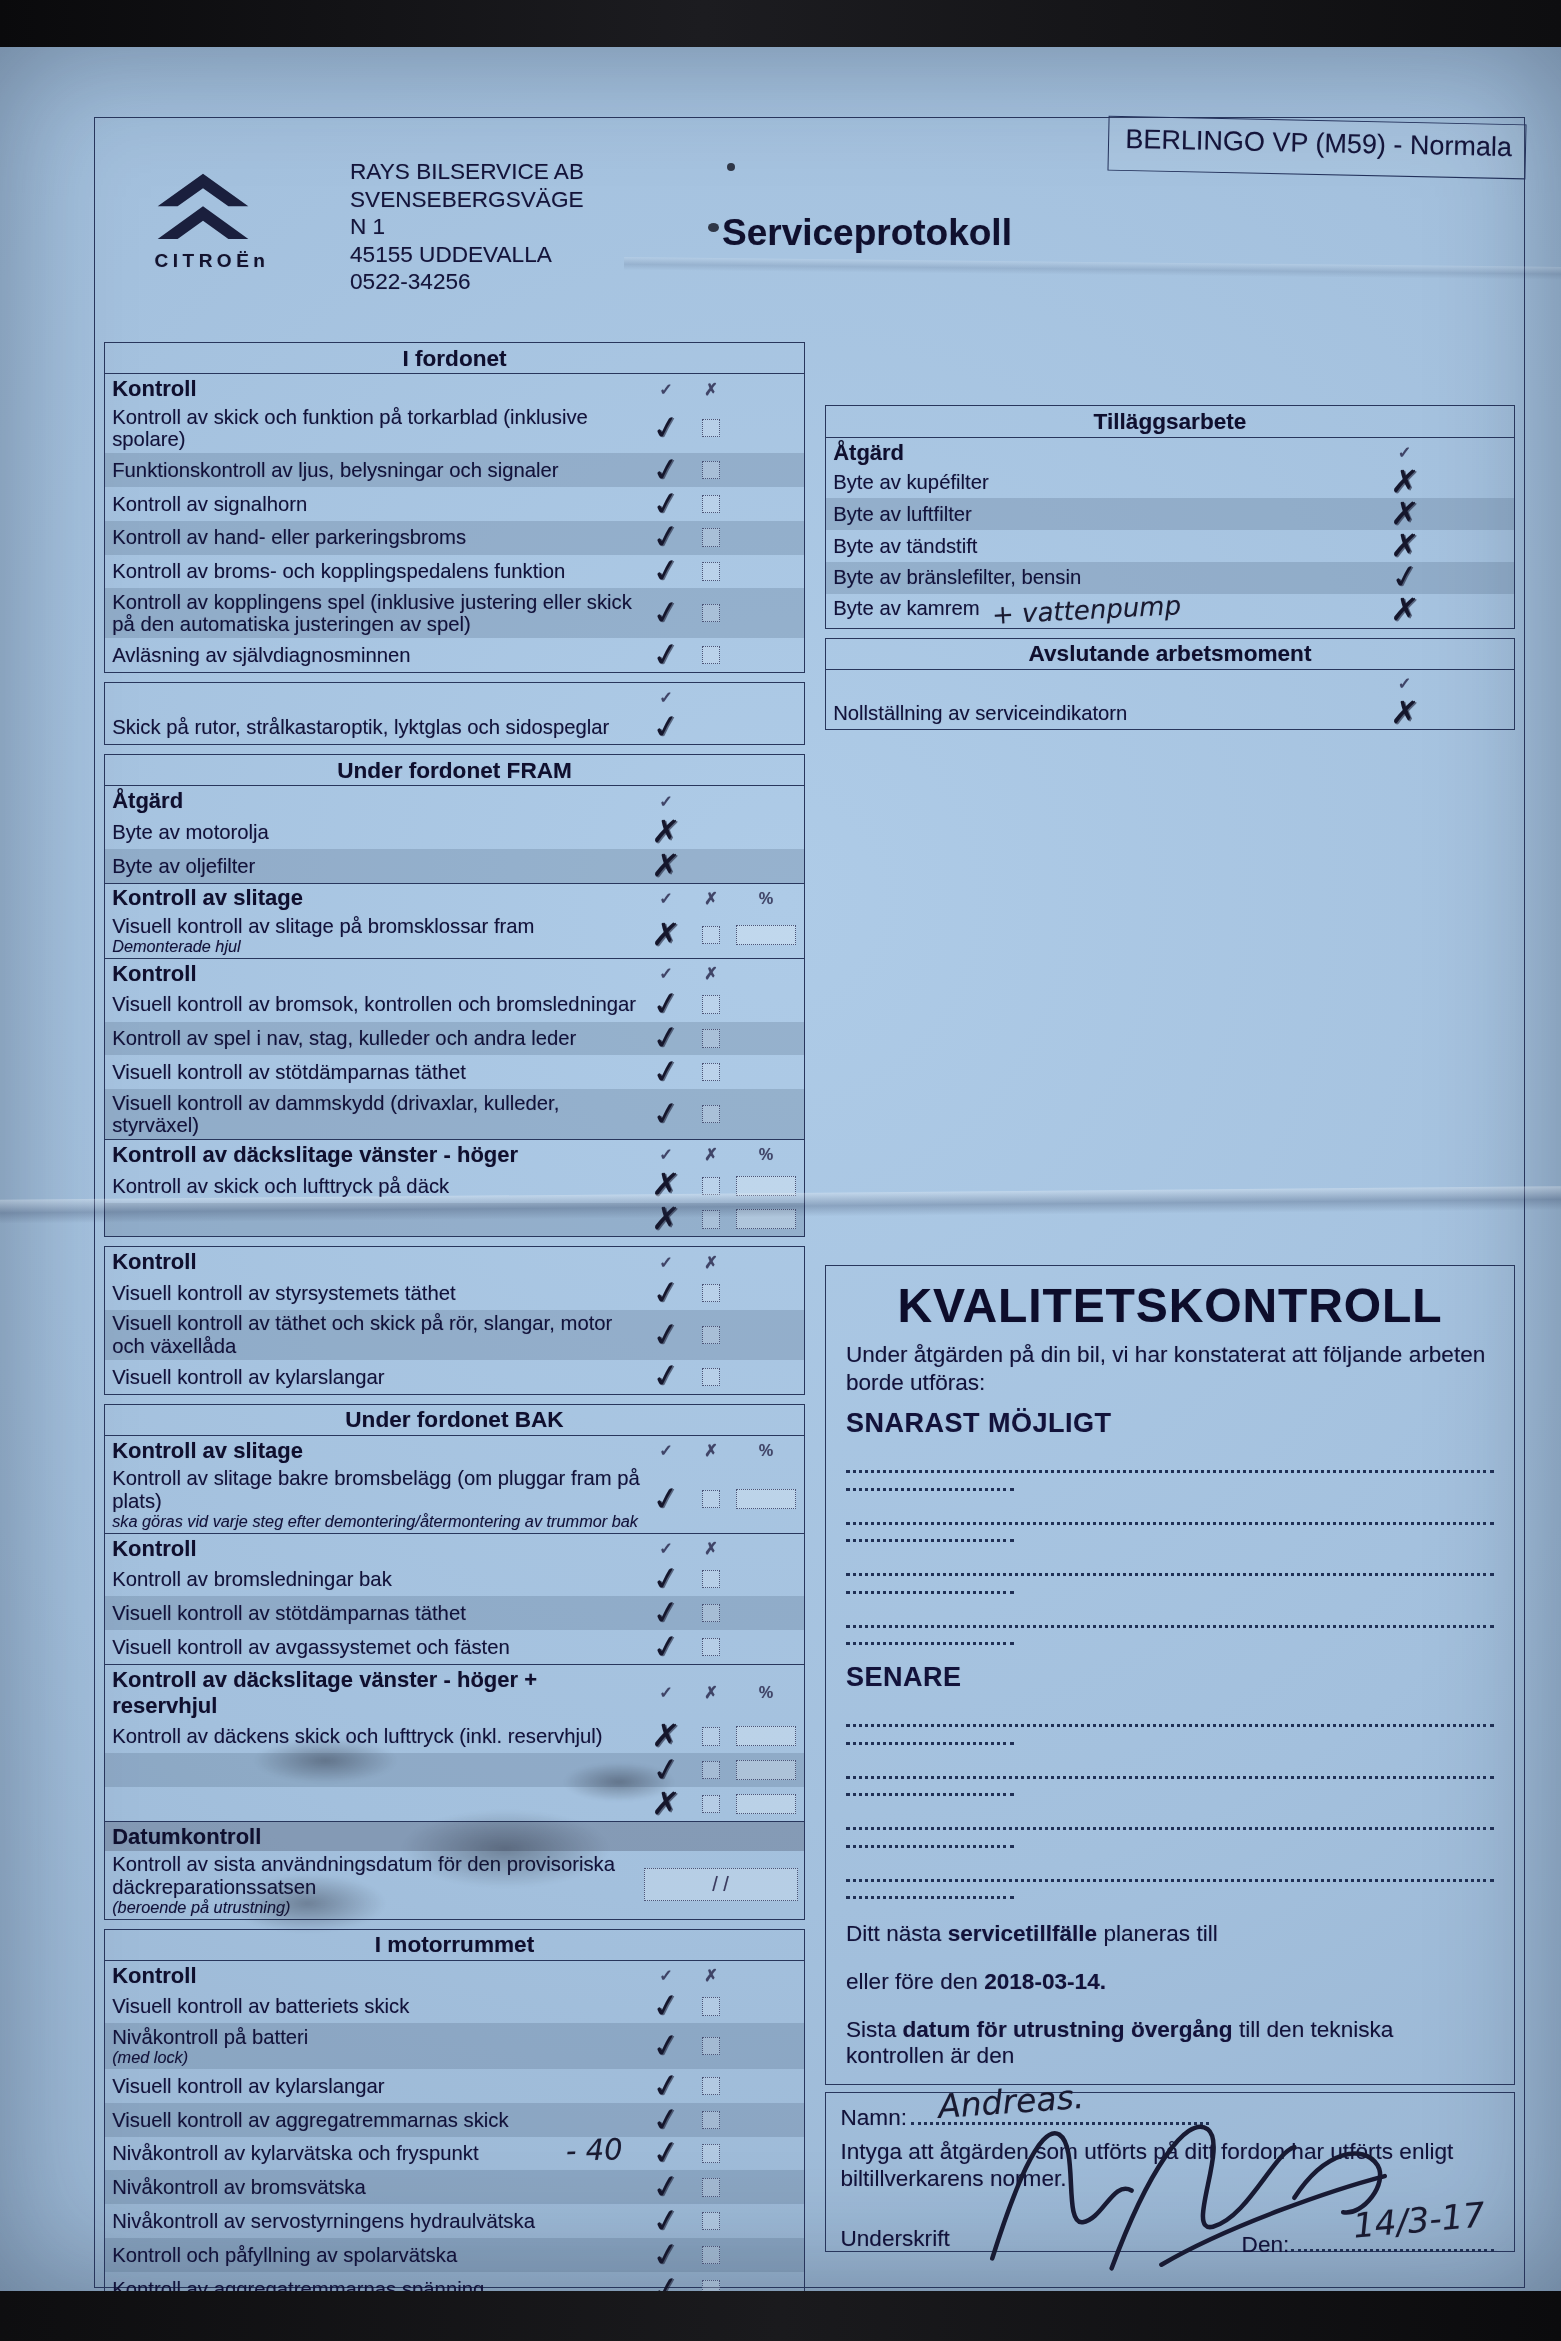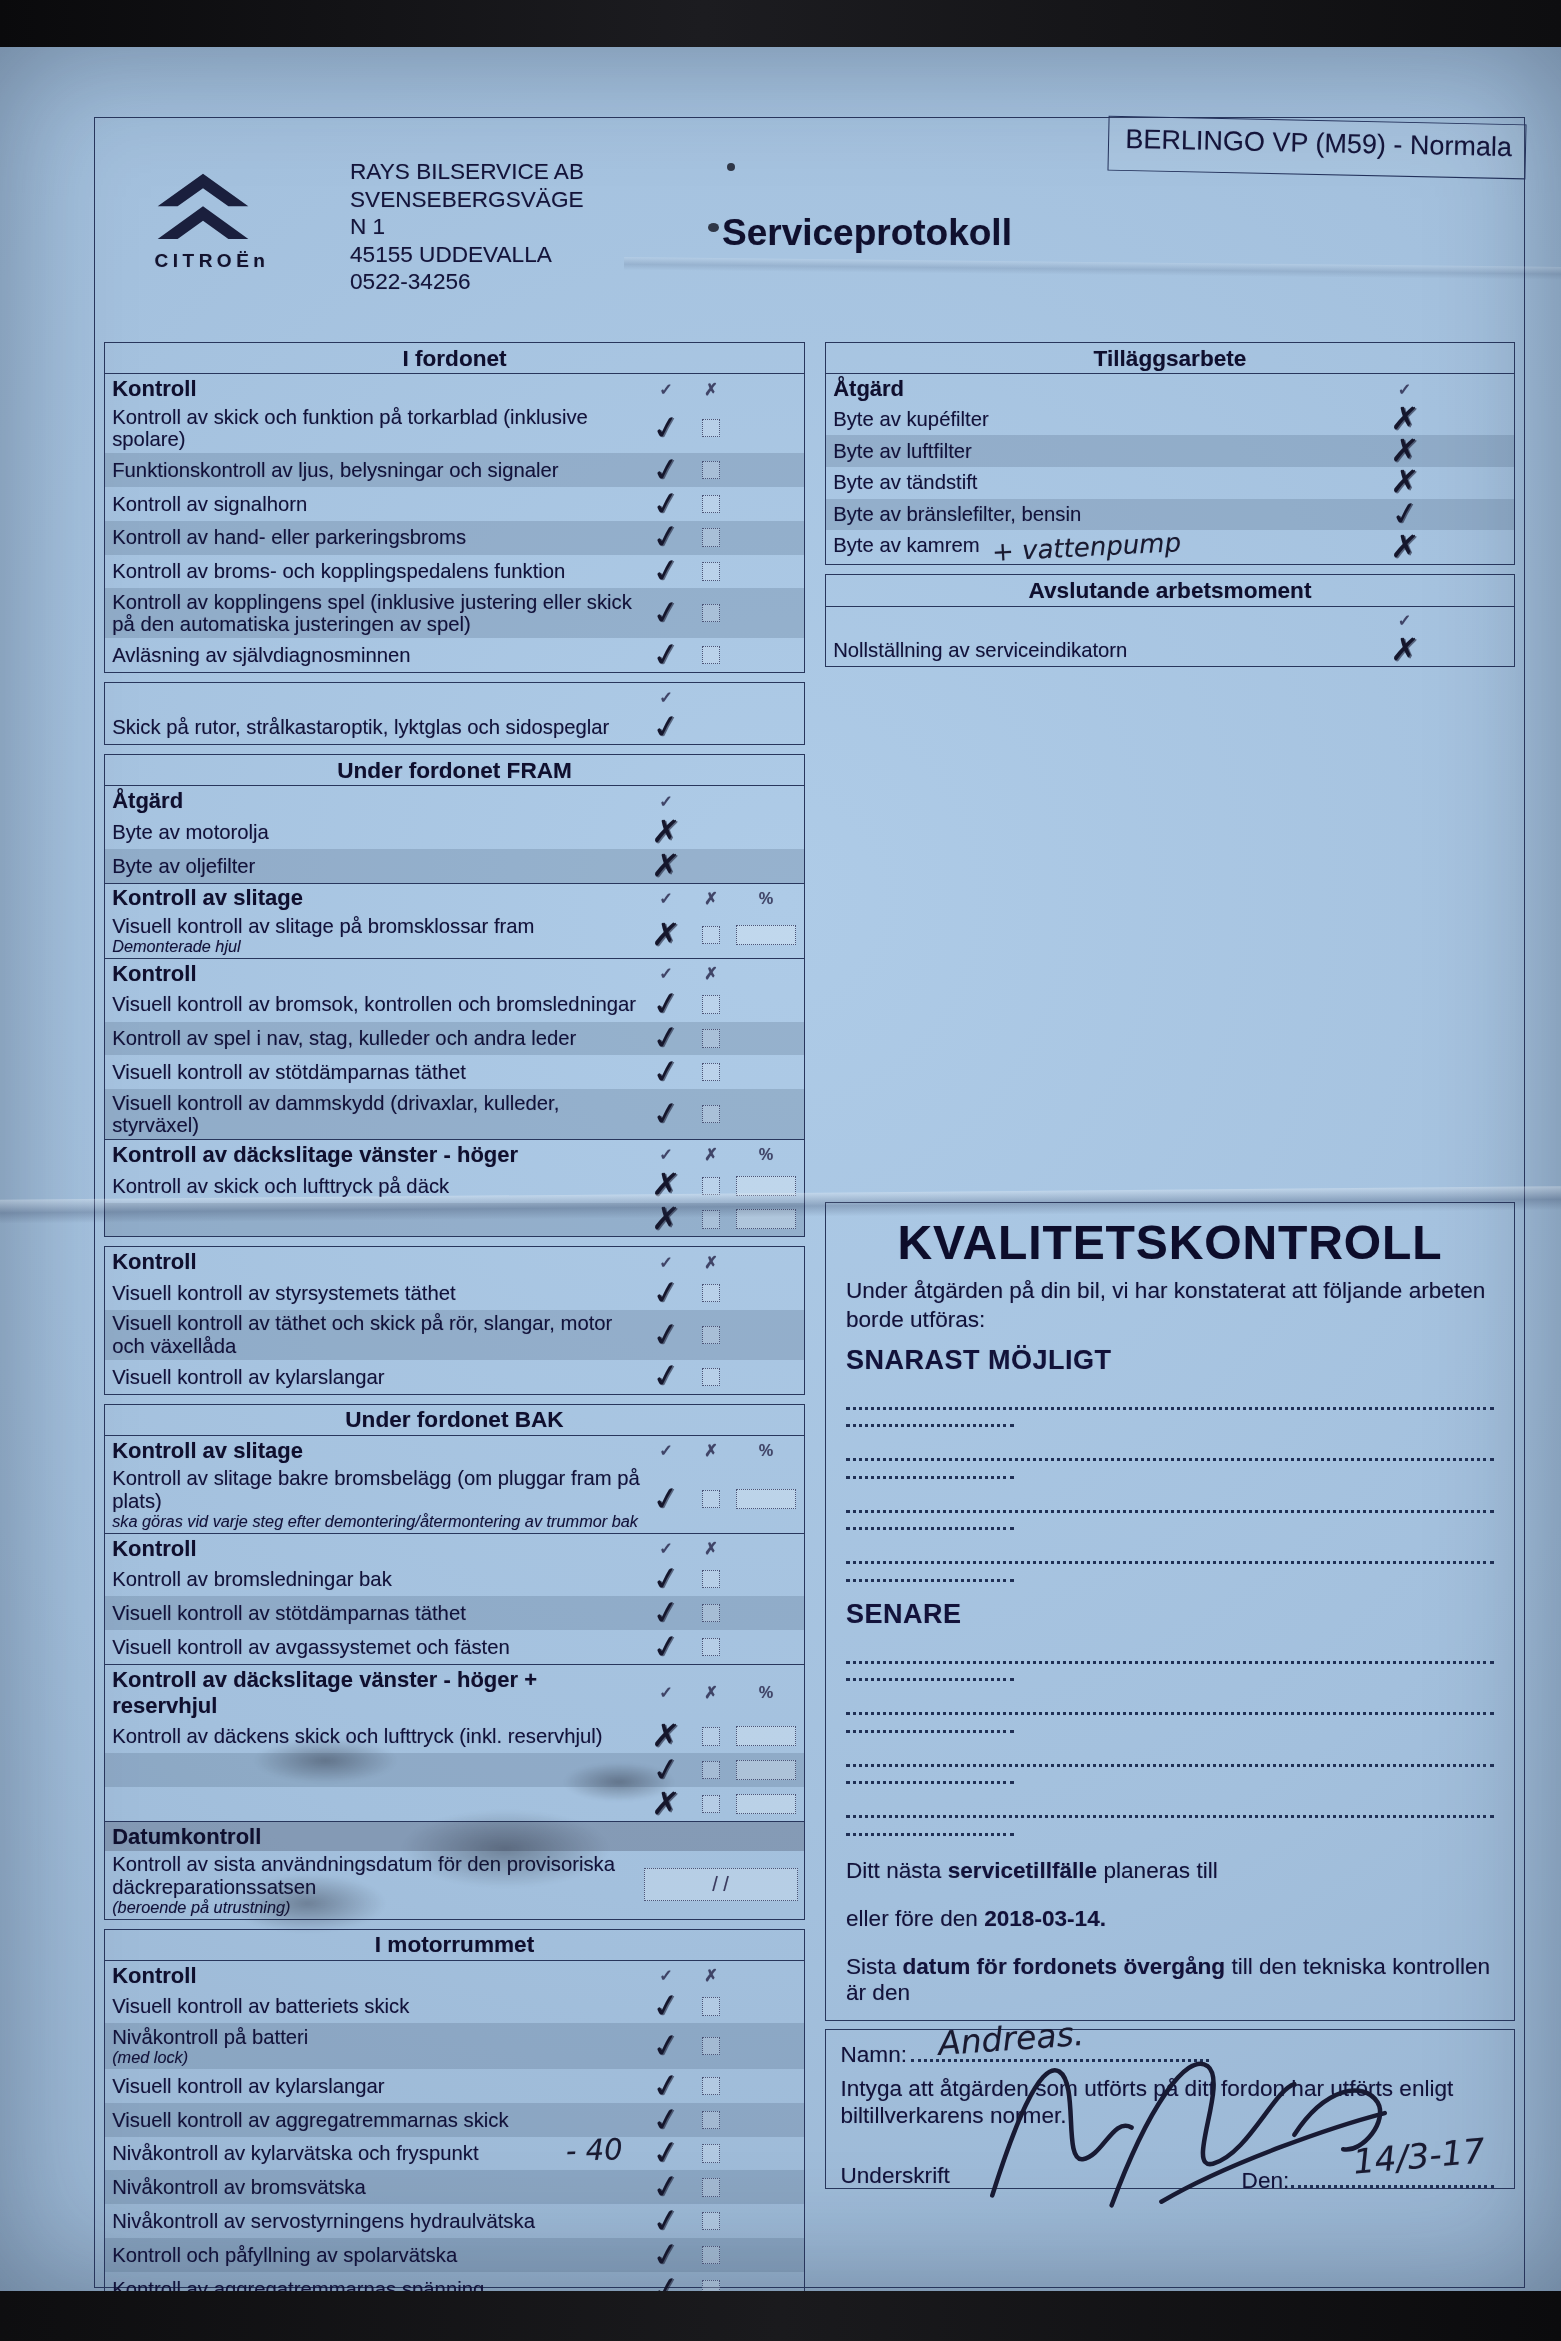--- a/index.html
+++ b/index.html
@@ -34,21 +34,21 @@
   .logo{position:absolute;left:40px;top:52px;width:154px;text-align:center;}
   .brand{font-size:19px;font-weight:bold;letter-spacing:4.5px;color:#13132e;margin-top:1.8px;}
   .addr{position:absolute;left:255px;top:40px;font-size:22.6px;line-height:1.22;color:#14143a;}
   .doc-title{position:absolute;left:627px;top:94px;font-size:37px;font-weight:bold;color:#10102e;}
   .vehicle-box{
     position:absolute;right:-1.8px;top:1.8px;border:1.8px solid #22305a;
     padding:7.2px 12.6px 14.5px 16.3px;font-size:27px;color:#14143a;
     transform:rotate(1.2deg);background:rgba(255,255,255,0.05);
   }
   
-  .cols{position:absolute;left:9px;right:9px;top:224px;display:flex;gap:20px;align-items:flex-start;}
+  .cols{position:absolute;left:9px;right:9px;top:224px;display:flex;gap:20px;align-items:center;}
   .col.left{width:703px;}
   .col.right{width:692px;position:relative;}
 
   .sec{border:1.8px solid #28365c;margin-bottom:9px;}
   .sec-title{text-align:center;font-weight:bold;font-size:22.6px;padding:2.7px 0 1.8px;
     border-bottom:1.8px solid #28365c;color:#0f0f2e;}
   .grp + .grp{border-top:1.8px solid #28365c;}
   .grp-head{display:grid;grid-template-columns:1fr 45px 45px 65px;min-height:24.4px;align-items:center;
     padding:1.8px 5.4px 0.9px 7.2px;font-weight:bold;font-size:22px;color:#0f0f2e;}
   .grp-head.rgt{grid-template-columns:1fr 208px;}
@@ -691,21 +691,21 @@
           <div class="dots"></div>
           <div class="dots short"></div>
           <div class="dots"></div>
           <div class="dots short"></div>
           <div class="dots"></div>
           <div class="dots short"></div>
           <div class="dots"></div>
           <div class="dots short"></div>
           <div class="kv-line"><span>Ditt nästa </span><b>servicetillfälle</b><span> planeras till</span></div>
           <div class="kv-line"><span>eller före den  </span><b>2018-03-14.</b></div>
-          <div class="kv-line"><span>Sista </span><b>datum för fordonets övergång</b><span> till den tekniska kontrollen är den</span></div>
+          <div class="kv-line"><span>Sista </span><b>datum för utrustning övergång</b><span> till den tekniska kontrollen är den</span></div>
         </div>
 
         <div class="sgn">
           <div>
             <span>Namn:</span><span class="dotline"><span class="hand name">Andreas.</span></span>
           </div>
           <div class="certify">Intyga att åtgärden som utförts på ditt fordon har utförts enligt biltillverkarens normer.</div>
           <div class="sgn-bottom">
             <span class="sgn-label">Underskrift</span>
             <svg class="sig" width="416" height="181" viewBox="0 0 460 200">

